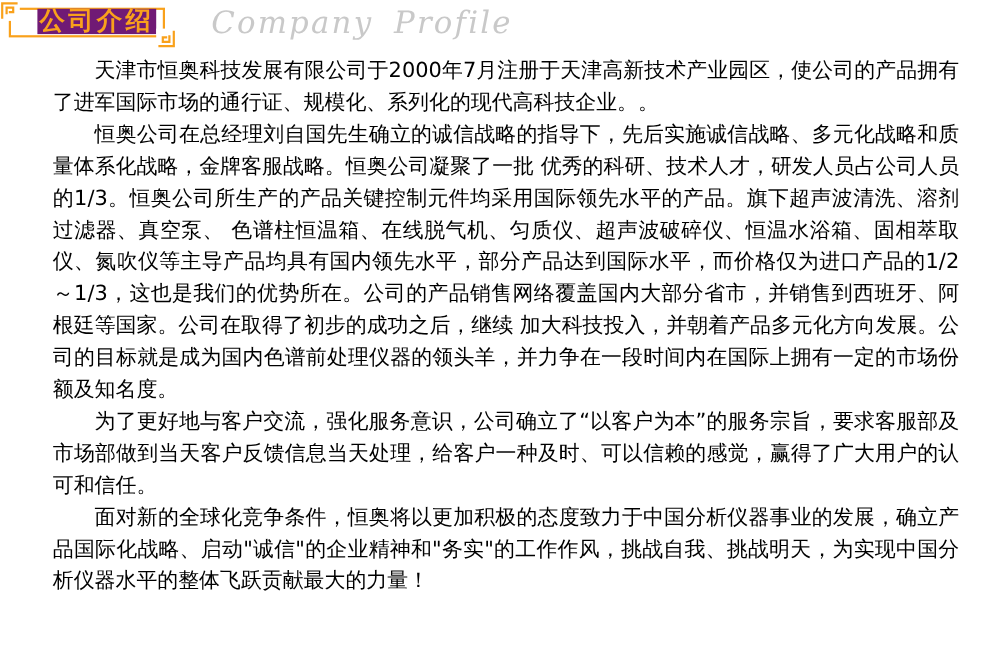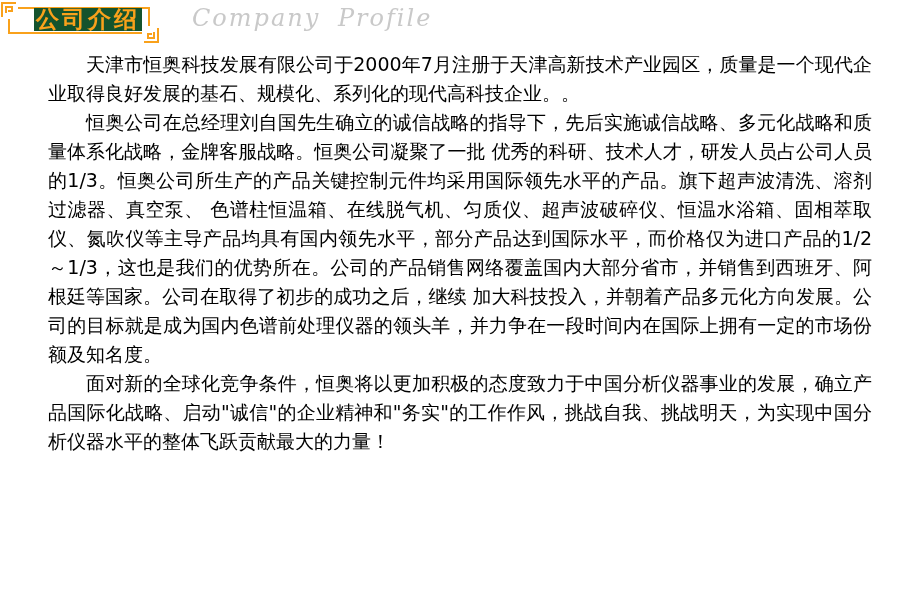--- a/index.html
+++ b/index.html
@@ -29,39 +29,39 @@
     align-items: center;
     justify-content: center;
   }
   .badge-title {
     color: #f9a11b;
     font-size: 23px;
     font-weight: bold;
     letter-spacing: 3px;
     line-height: 1;
     white-space: nowrap;
-    background: #14532d;
+    background: #701a75;
     padding: 0 2px;
     transform: translateY(-1px);
     margin-left: 18px;
   }
   .knot {
     position: absolute;
     background: #ffffff;
     line-height: 0;
   }
   .knot-tl { left: -12px; top: -10px; }
   .knot-br { right: -14px; bottom: -14px; transform: rotate(180deg); }
   .header-en {
     position: absolute;
     left: 192px;
     top: 4px;
     font-family: "DejaVu Serif", "Liberation Serif", serif;
     font-style: italic;
-    font-size: 24px;
+    font-size: 28px;
     color: #c9c9c9;
     letter-spacing: 2px;
     word-spacing: 8px;
     white-space: nowrap;
   }
 
   
   .content {
     padding: 4px 28px 0 48px;
     color: #000000;
@@ -90,18 +90,19 @@
       <span class="knot knot-br">
         <svg width="20" height="20" viewBox="0 0 20 20">
           <path d="M4 18 V4 H18 M8 14 V8 H14 V12 H10" fill="none" stroke="#f9a11b" stroke-width="2"></path>
         </svg>
       </span>
     </div>
     <span class="header-en">Company Profile</span>
   </header>
 
   <main class="content">
-    <p>天津市恒奥科技发展有限公司于2000年7月注册于天津高新技术产业园区，质量是一个现代企业取得良好发展的基石、规模化、系列化的现代高科技企业。。</p>
+    <p>天津市恒奥科技发展有限公司于2000年7月注册于天津高新技术产业园区，使公司的产品拥有了进军国际市场的通行证、规模化、系列化的现代高科技企业。。</p>
     <p>恒奥公司在总经理刘自国先生确立的诚信战略的指导下，先后实施诚信战略、多元化战略和质量体系化战略，金牌客服战略。恒奥公司凝聚了一批 优秀的科研、技术人才，研发人员占公司人员的1/3。恒奥公司所生产的产品关键控制元件均采用国际领先水平的产品。旗下超声波清洗、溶剂过滤器、真空泵、 色谱柱恒温箱、在线脱气机、匀质仪、超声波破碎仪、恒温水浴箱、固相萃取仪、氮吹仪等主导产品均具有国内领先水平，部分产品达到国际水平，而价格仅为进口产品的1/2～1/3，这也是我们的优势所在。公司的产品销售网络覆盖国内大部分省市，并销售到西班牙、阿根廷等国家。公司在取得了初步的成功之后，继续 加大科技投入，并朝着产品多元化方向发展。公司的目标就是成为国内色谱前处理仪器的领头羊，并力争在一段时间内在国际上拥有一定的市场份额及知名度。</p>
+    <p>为了更好地与客户交流，强化服务意识，公司确立了“以客户为本”的服务宗旨，要求客服部及市场部做到当天客户反馈信息当天处理，给客户一种及时、可以信赖的感觉，赢得了广大用户的认可和信任。</p>
     <p>面对新的全球化竞争条件，恒奥将以更加积极的态度致力于中国分析仪器事业的发展，确立产品国际化战略、启动"诚信"的企业精神和"务实"的工作作风，挑战自我、挑战明天，为实现中国分析仪器水平的整体飞跃贡献最大的力量！</p>
   </main>
 
 </div>
 
 </body></html>

